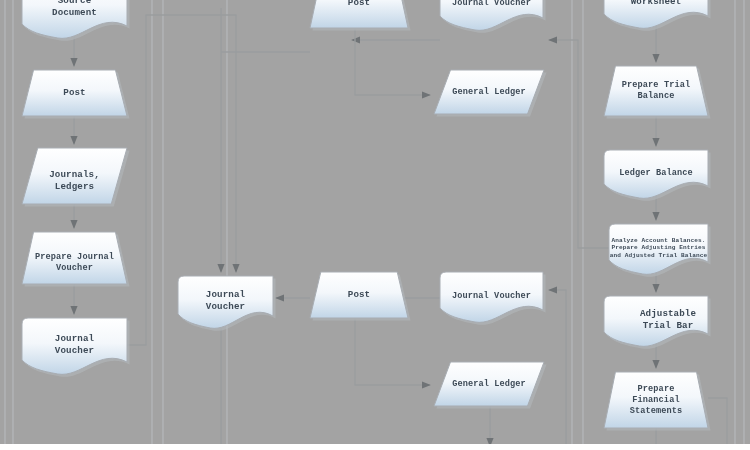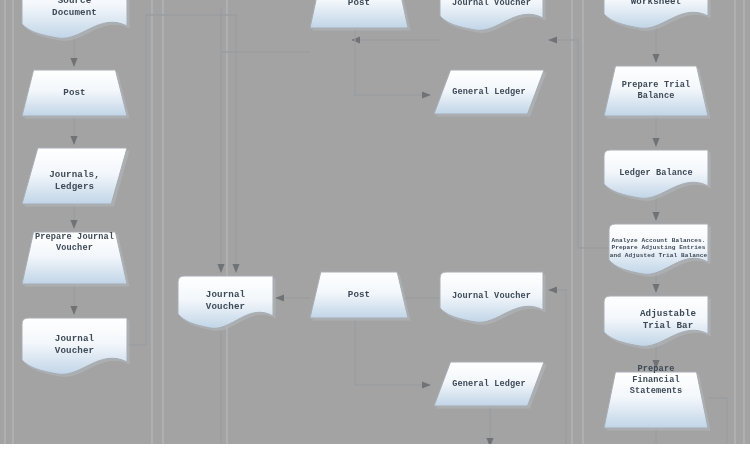--- a/index.html
+++ b/index.html
@@ -162,21 +162,21 @@
   <div id="label-layer">
       <div class="nodelabel n-lg" style="left: 22px; top: -22px; width: 105px; height: 58px;">
         <span>Source<br>Document</span>
       </div>
       <div class="nodelabel n-lg" style="left: 22px; top: 70px; width: 105px; height: 46px;">
         <span>Post</span>
       </div>
       <div class="nodelabel n-lg" style="left: 22px; top: 153px; width: 105px; height: 56px;">
         <span>Journals,<br>Ledgers</span>
       </div>
-      <div class="nodelabel n-md" style="left: 22px; top: 217px; width: 105px; height: 52px;">
+      <div class="nodelabel n-md" style="left: 22px; top: 237px; width: 105px; height: 52px;">
         <span>Prepare Journal<br>Voucher</span>
       </div>
       <div class="nodelabel n-lg" style="left: 22px; top: 318px; width: 105px; height: 54px;">
         <span>Journal<br>Voucher</span>
       </div>
       <div class="nodelabel n-lg" style="left: 178px; top: 276px; width: 95px; height: 50px;">
         <span>Journal<br>Voucher</span>
       </div>
       <div class="nodelabel n-lg" style="left: 310px; top: -22px; width: 98px; height: 50px;">
         <span>Post</span>
@@ -204,17 +204,17 @@
       </div>
       <div class="nodelabel n-md" style="left: 604px; top: 150px; width: 104px; height: 46px;">
         <span>Ledger Balance</span>
       </div>
       <div class="nodelabel n-xs" style="left: 609px; top: 224px; width: 99px; height: 48px;">
         <span>Analyze Account Balances. Prepare Adjusting Entries and Adjusted Trial Balance</span>
       </div>
       <div class="nodelabel n-lg" style="left: 604px; top: 296px; width: 104px; height: 48px; margin-left: 12px;">
         <span>Adjustable<br>Trial Bar</span>
       </div>
-      <div class="nodelabel n-md" style="left: 604px; top: 352px; width: 104px; height: 56px;">
+      <div class="nodelabel n-md" style="left: 604px; top: 372px; width: 104px; height: 56px;">
         <span>Prepare<br>Financial<br>Statements</span>
       </div>
     </div>
 </div>
 
 </body></html>

